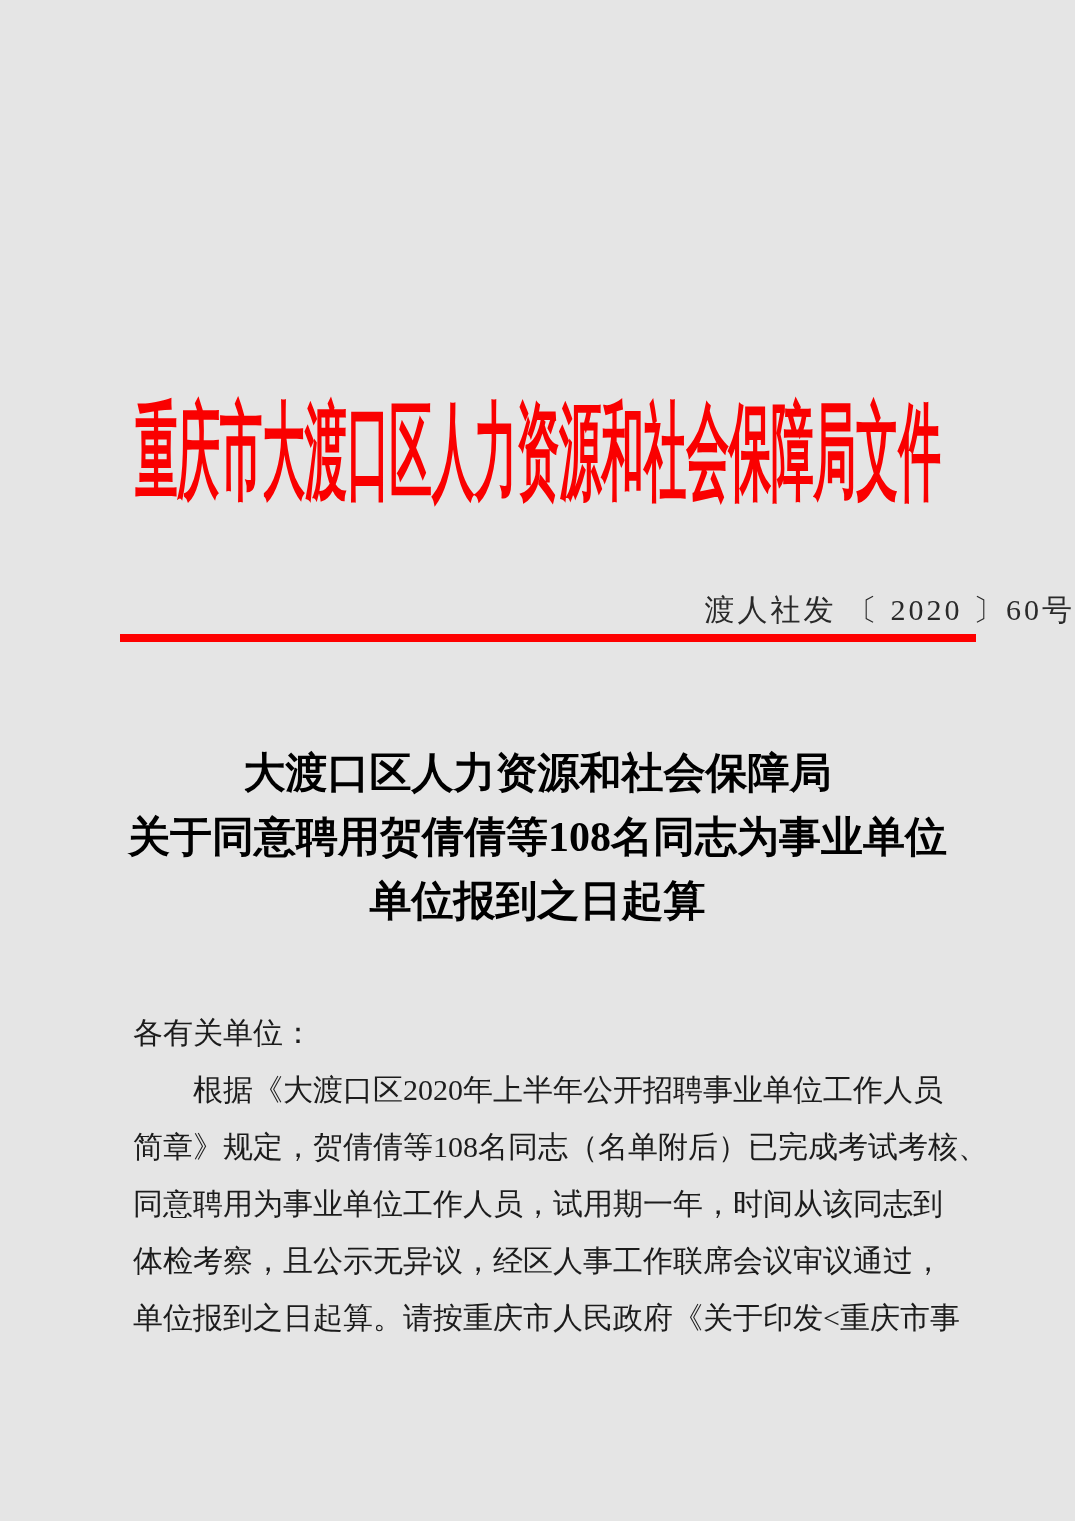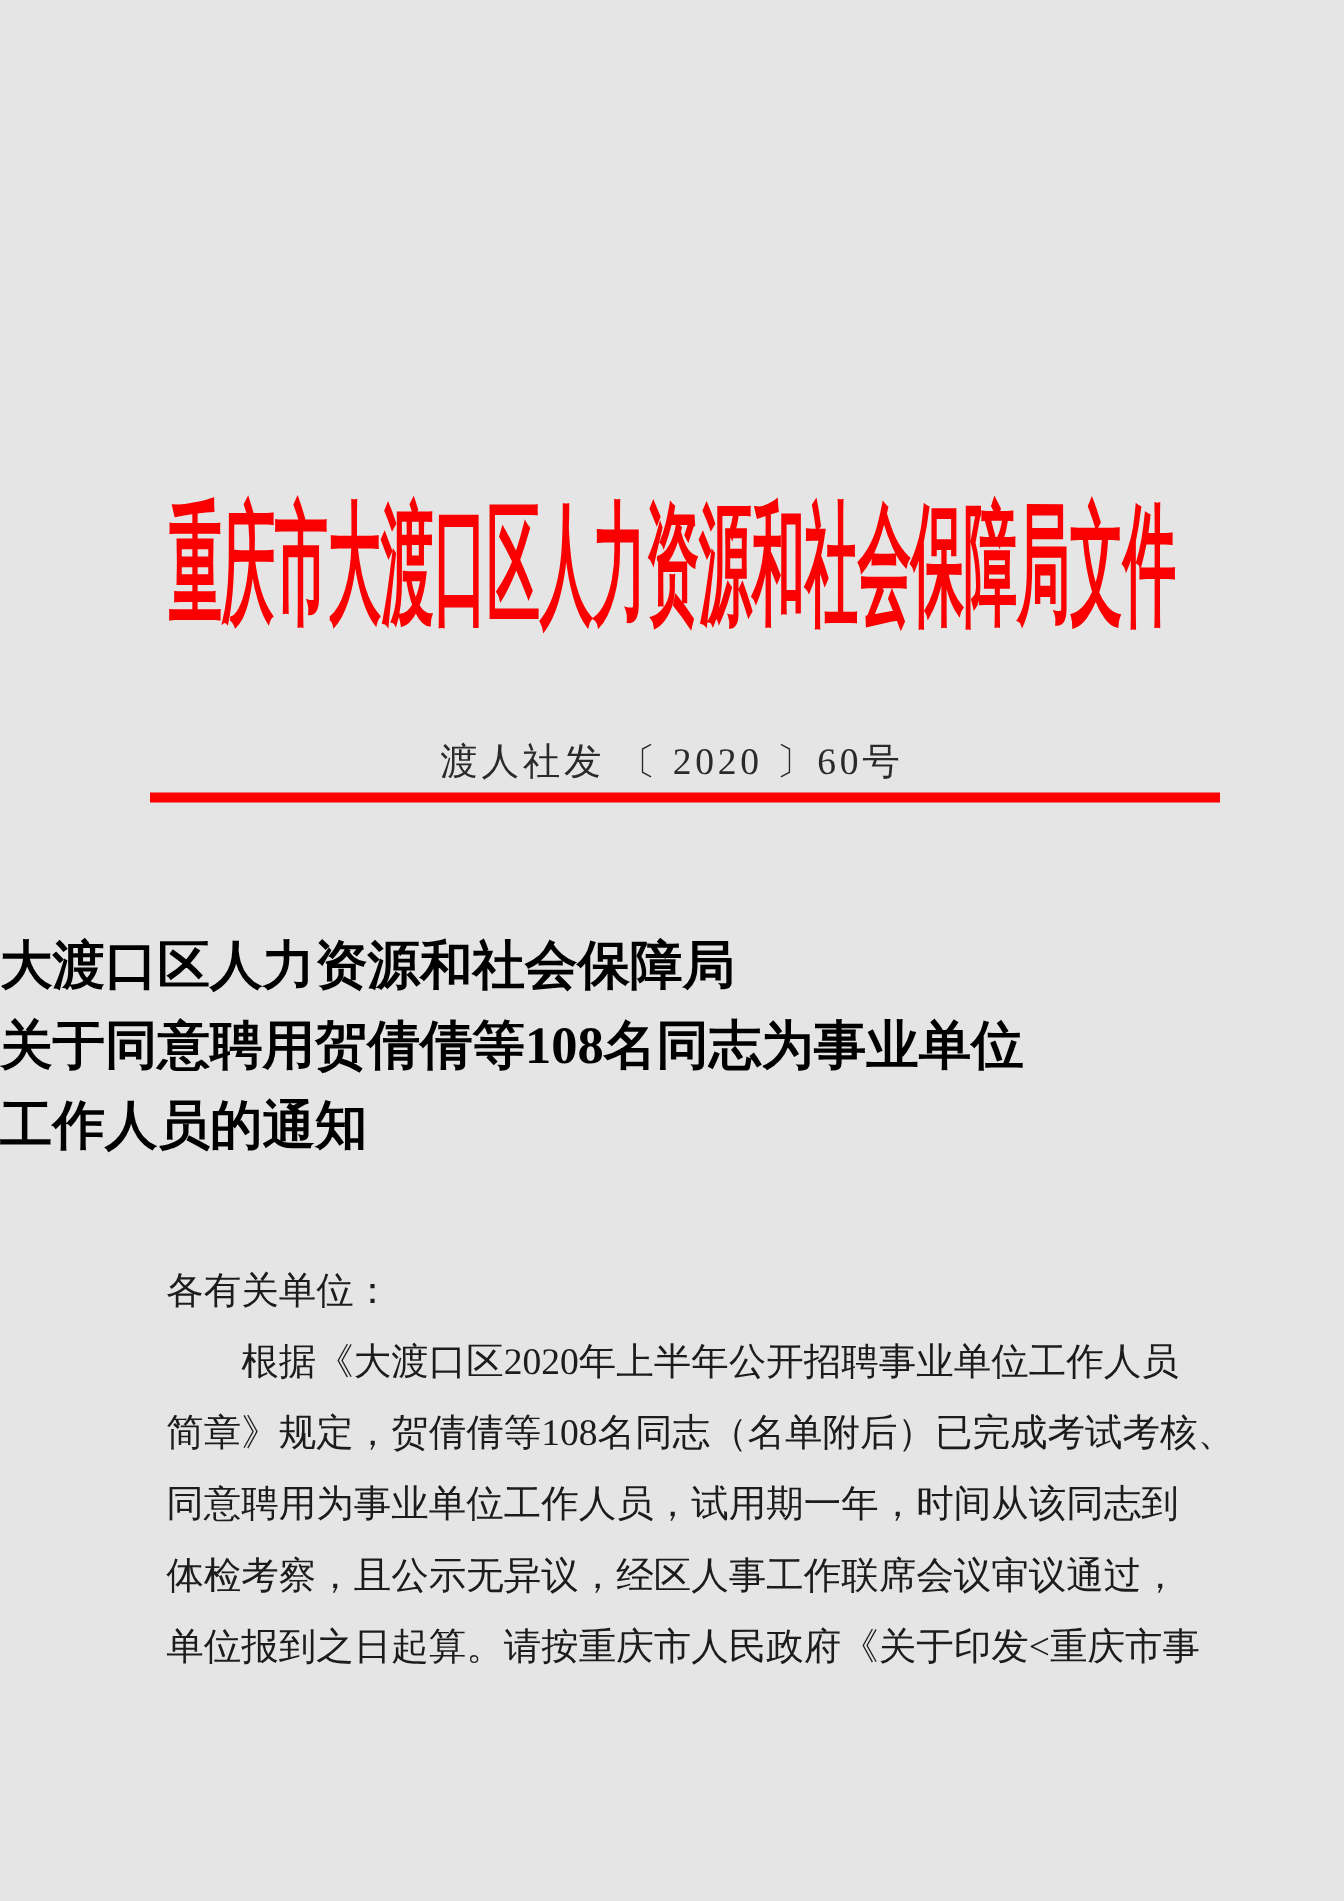--- a/index.html
+++ b/index.html
@@ -37,21 +37,21 @@
     transform-origin: center center;
     letter-spacing: 0;
   }
 
   
   .doc-number {
     position: absolute;
     top: 588px;
     left: 0;
     width: 1075px;
-    text-align: center;
+    text-align: right;
     font-size: 30px;
     line-height: 44px;
     color: #2a2a2a;
     letter-spacing: 3px;
     white-space: nowrap;
   }
 
   
   .red-rule {
     position: absolute;
@@ -61,21 +61,21 @@
     height: 8px;
     background: #fe0000;
   }
 
   
   .doc-title {
     position: absolute;
     top: 741px;
     left: 0;
     width: 1075px;
-    text-align: left;
+    text-align: center;
     font-weight: bold;
     color: #000000;
     font-size: 42px;
     line-height: 64px;
   }
   .doc-title .title-line {
     white-space: nowrap;
   }
 
   
@@ -105,21 +105,21 @@
     <div class="banner-text">重庆市大渡口区人力资源和社会保障局文件</div>
   </div>
 
   <div class="doc-number">渡人社发 〔 2020 〕60号</div>
 
   <div class="red-rule"></div>
 
   <div class="doc-title">
     <div class="title-line">大渡口区人力资源和社会保障局</div>
     <div class="title-line">关于同意聘用贺倩倩等108名同志为事业单位</div>
-    <div class="title-line">工作人员的通知</div>
+    <div class="title-line">单位报到之日起算</div>
   </div>
 
   <div class="body-text">
     <div class="body-line">各有关单位：</div>
     <div class="body-line indent">根据《大渡口区2020年上半年公开招聘事业单位工作人员</div>
     <div class="body-line">简章》规定，贺倩倩等108名同志（名单附后）已完成考试考核、</div>
     <div class="body-line">同意聘用为事业单位工作人员，试用期一年，时间从该同志到</div>
     <div class="body-line">体检考察，且公示无异议，经区人事工作联席会议审议通过，</div>
     <div class="body-line">单位报到之日起算。请按重庆市人民政府《关于印发&lt;重庆市事</div>
   </div>

